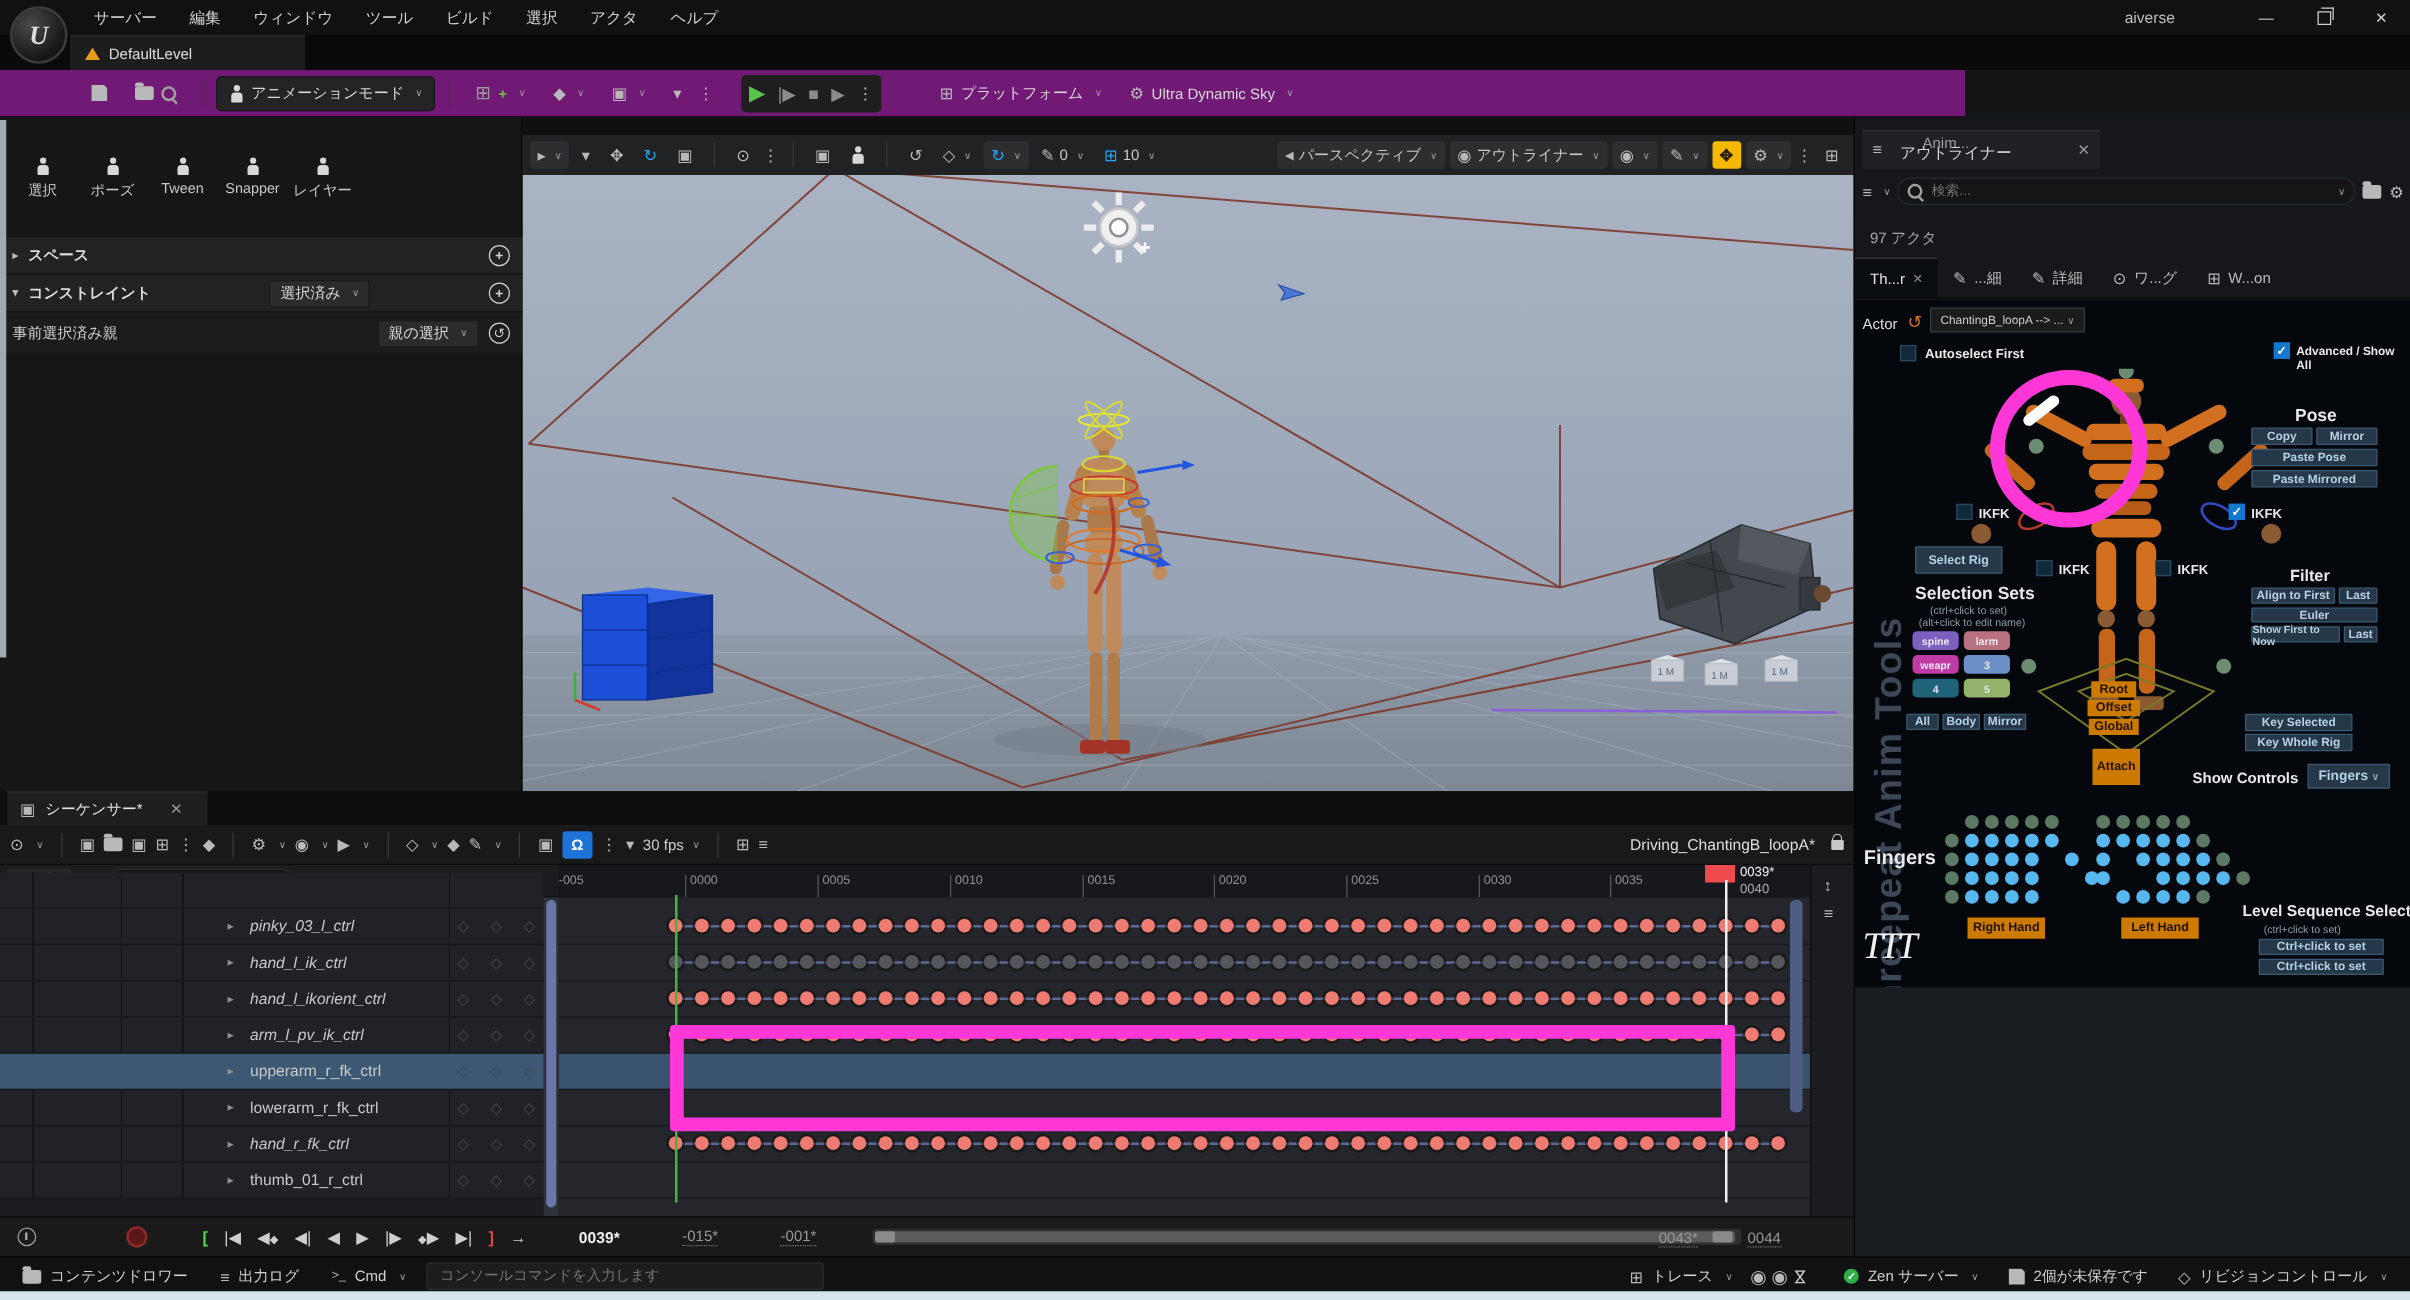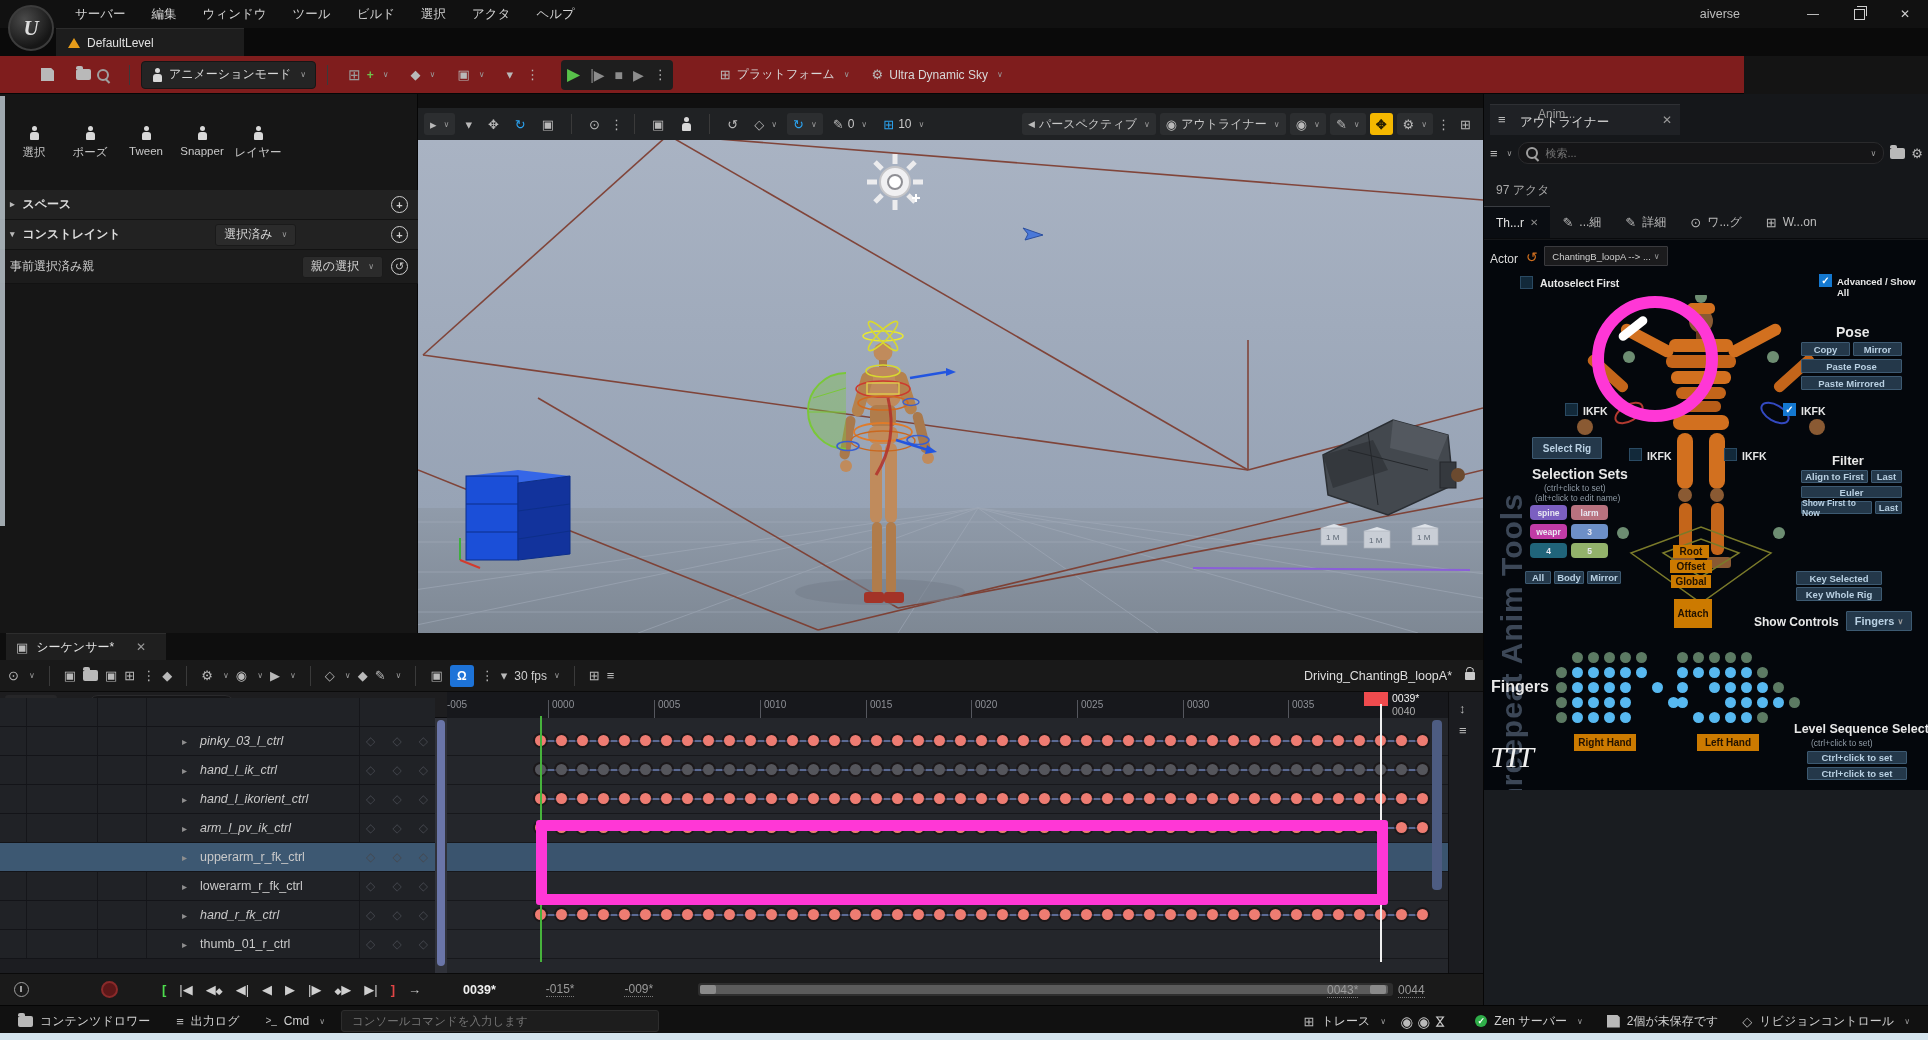--- a/index.html
+++ b/index.html
@@ -22,21 +22,21 @@
   .winbtns{right:0;top:0;height:28px;}
   .winbtn{width:46px;height:28px;display:flex;align-items:center;justify-content:center;color:#cfcfcf;font-size:12px;}
   .sq{width:9px;height:9px;border:1.5px solid #cfcfcf;position:relative;}
   .sq:before{content:"";position:absolute;left:2px;top:-4px;width:9px;height:9px;border:1.5px solid #cfcfcf;border-bottom:none;border-left:none;}
   
   .tabrow{left:0;top:28px;width:1928px;height:28px;background:#0a0a0a;}
   .leveltab{left:56px;top:28px;width:176px;height:28px;background:#1d1d1d;border-top:1px solid #2c2c2c;
     display:flex;align-items:center;padding-left:12px;gap:7px;color:#e0e0e0;}
   .warn-tri{width:0;height:0;border-left:6px solid transparent;border-right:6px solid transparent;border-bottom:10px solid #e69c1a;}
   
-  .maintb{left:0;top:56px;width:1744px;height:38px;background:#7f1d1d;border-bottom:1px solid #060606;padding-left:32px;box-sizing:border-box;gap:4px;}
+  .maintb{left:0;top:56px;width:1572px;height:38px;background:#701a75;border-bottom:1px solid #060606;padding-left:64px;box-sizing:border-box;gap:4px;}
   .tbbtn{height:26px;border-radius:4px;display:inline-flex;align-items:center;padding:0 9px;gap:6px;color:#d8d8d8;}
   .tbbtn.box{background:#242424;border:1px solid #161616;}
   .i-floppy{width:13px;height:13px;background:#b9b9b9;clip-path:polygon(0 0,78% 0,100% 22%,100% 100%,0 100%);position:relative;}
   .i-folder{width:15px;height:11px;background:#b9b9b9;border-radius:2px 2px 2px 2px;position:relative;}
   .i-folder:before{content:"";position:absolute;top:-3px;left:0;width:7px;height:3px;background:#b9b9b9;border-radius:2px 2px 0 0;}
   .i-search{width:8px;height:8px;border:2px solid #9f9f9f;border-radius:50%;position:relative;flex:none;}
   .i-search:after{content:"";position:absolute;left:7px;top:7px;width:6px;height:2px;background:#9f9f9f;transform:rotate(45deg);transform-origin:0 0;}
   .i-person{width:12px;height:14px;position:relative;}
   .i-person:before{content:"";position:absolute;left:4px;top:0;width:5px;height:5px;border-radius:50%;background:#d8d8d8;}
   .i-person:after{content:"";position:absolute;left:2px;top:6px;width:9px;height:8px;border-radius:3px 3px 1px 1px;background:#d8d8d8;}
@@ -957,21 +957,21 @@
     <span class="tr-ic"><span>|</span><span>▶</span></span>
     <span class="tr-ic"><span style="font-size:9px">◆</span><span>▶</span></span>
     <span class="tr-ic"><span>▶</span><span>|</span></span>
     <span class="tr-ic" style="color:#e04545;font-weight:bold">]</span>
     <span class="tr-ic">→</span>
     <span style="width:16px"></span>
     <span class="framebox">0039*</span>
     <span style="width:24px"></span>
     <span class="dotted">-015*</span>
     <span style="width:24px"></span>
-    <span class="dotted">-009*</span>
+    <span class="dotted">-001*</span>
     <span class="hscroll"></span>
     <span class="abs dotted" style="left:1327px;top:9px">0043*</span>
     <span class="abs dotted" style="left:1398px;top:9px">0044</span>
   </div>
 
   <div class="abs statusbar">
     <span class="sbtn">
         <span class="i-folder"></span>
         <span>コンテンツドロワー</span>
       </span>

